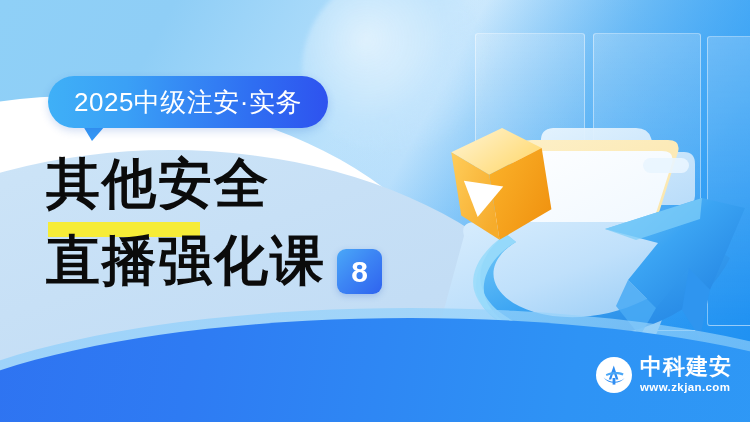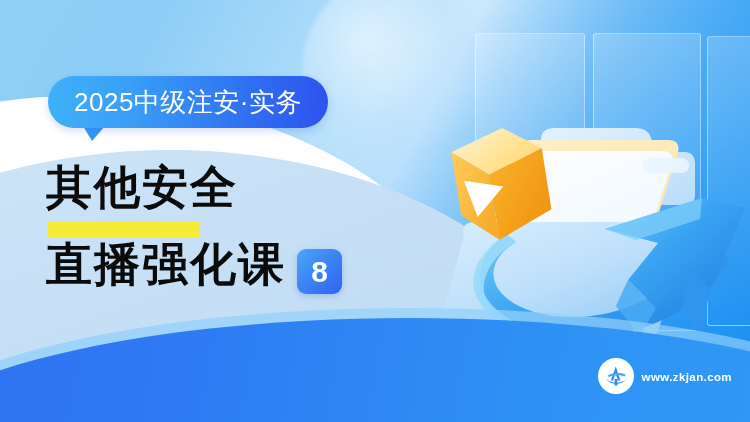--- a/index.html
+++ b/index.html
@@ -121,23 +121,23 @@
     width:0; height:0;
     border-left:9px solid transparent;
     border-right:13px solid transparent;
     border-top:15px solid #3597f5;
   }
 
   
   .headline { position:absolute; left:46px; top:150px; }
   .hl-row { position:relative; display:flex; align-items:flex-end; }
   .hl-text {
-    font-family:Liberation Serif, serif;
+    font-family:Liberation Mono, monospace;
     font-weight:700;
-    font-size:46px;
+    font-size:54px;
     line-height:76px;
     color:#0b0b0b;
     letter-spacing:2px;
     white-space:nowrap;
     position:relative;
     z-index:3;
   }
   .hl-row-2 { margin-top:1px; }
   .highlight-bar {
     position:absolute;
@@ -328,17 +328,18 @@
     <div class="brand-mark">
       <svg width="30" height="30" viewBox="0 0 30 30">
         <circle cx="15" cy="15" r="14.5" fill="#ffffff"></circle>
         <path d="M14.8 5.6 L19.4 19.6 L16.9 19.6 L14.6 12.0 L12.2 19.6 L9.8 19.6 Z" fill="#2f8df2"></path>
         <path d="M4.5 17.2 C9.5 22.6 19.5 23.4 25.6 18.0 C21.0 24.6 9.0 24.4 4.5 17.2 Z" fill="#2f8df2"></path>
         <path d="M6.8 14.2 C12.0 11.6 19.0 11.0 24.6 13.4 L23.7 15.6 C18.6 13.4 12.2 13.9 7.6 16.1 Z" fill="#4ba7f6"></path>
         <path d="M13.6 18.0 L16.4 18.0 L16.4 24.6 L13.6 24.6 Z" fill="#2f8df2"></path>
       </svg>
     </div>
     <div class="brand-txt">
+      <span class="brand-name">中科建安</span>
       <span class="brand-url">www.zkjan.com</span>
     </div>
   </div>
 
 </div>
 
 </body></html>

